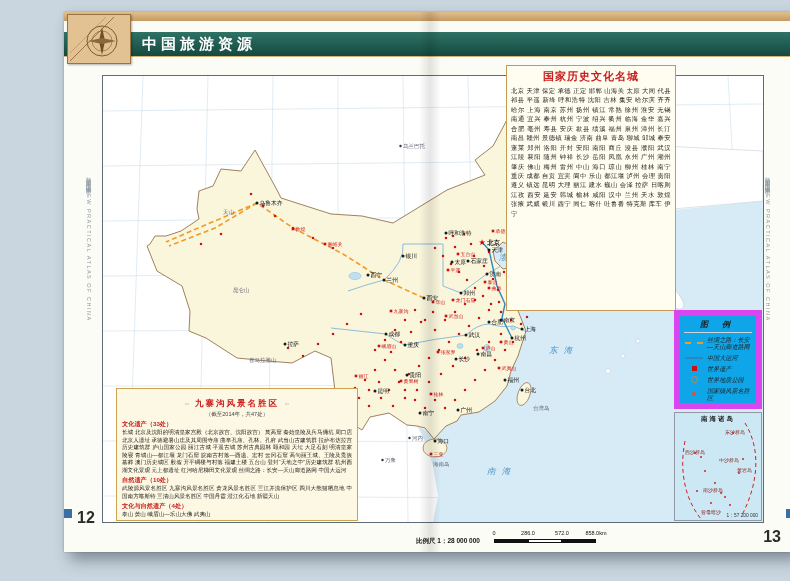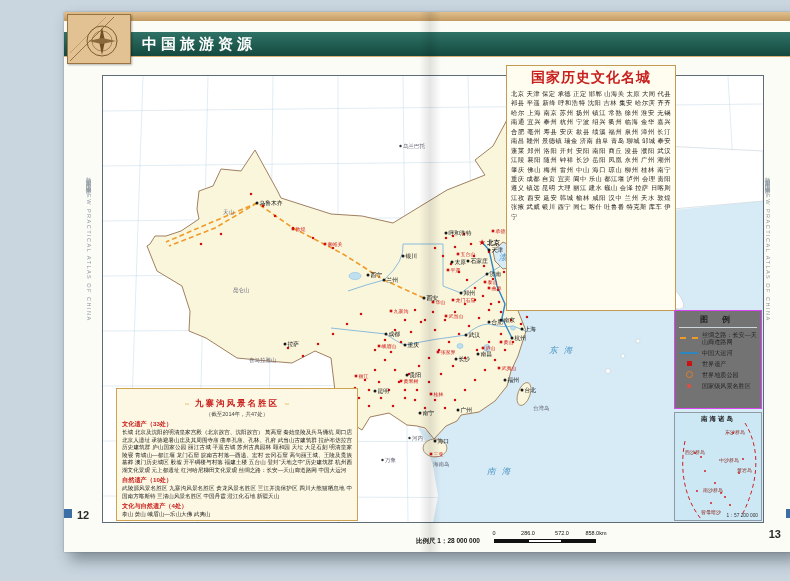--- a/index.html
+++ b/index.html
@@ -14,23 +14,23 @@
   .title-bar{position:absolute;left:0;top:20px;width:100%;height:24px;
              background:linear-gradient(180deg,#2f7266,#14493f);border-bottom:1px solid #d8b074;}
   .page-title{position:absolute;left:78px;top:3px;color:#fff;font-size:15px;font-weight:bold;letter-spacing:4px;}
   .compass-box{position:absolute;left:3px;top:2px;width:62px;height:48px;background:#e2c193;
                border:1px solid #9a7342;box-shadow:1px 1px 2px rgba(0,0,0,.3);}
   
   .map-frame{position:absolute;left:38px;top:63px;width:660px;height:446px;border:1px solid #5d6c77;background:#fff;box-sizing:content-box;}
   
   .box{position:absolute;box-sizing:border-box;overflow:hidden;}
   .historic-box{left:442px;top:53px;width:170px;height:246px;background:#fffdf0;border:1px solid #c59a52;padding:3px 4px;}
-  .historic-box .box-title{color:#c8201e;font-size:14px;font-weight:bold;text-align:center;letter-spacing:1px;margin-bottom:2px;}
+  .historic-box .box-title{color:#c8201e;font-size:11px;font-weight:bold;text-align:center;letter-spacing:1px;margin-bottom:2px;}
   .historic-body{font-size:6.3px;line-height:1.5;color:#1c1c1c;text-align:justify;letter-spacing:.4px;}
-  .legend-box{left:610px;top:298px;width:88px;height:99px;background:#737373;border:1px solid #d946ef;padding:3px 4px;}
+  .legend-box{left:610px;top:298px;width:88px;height:99px;background:#0ea5e9;border:6px solid #d946ef;padding:3px 4px;font-style:italic;}
   .legend-box .box-title{color:#222;font-size:8px;font-weight:bold;text-align:center;letter-spacing:6px;border-bottom:1px solid #cfd4d8;padding-bottom:2px;margin-bottom:3px;}
   .leg-row{display:flex;align-items:center;margin:3px 0;font-size:6.1px;color:#222;line-height:1.2;}
   .sym{width:20px;min-width:20px;display:flex;justify-content:center;align-items:center;margin-right:3px;height:8px;}
   .sym-silk i{display:block;width:18px;border-top:2px dashed #f09a28;}
   .sym-canal i{display:block;width:18px;border-top:2px solid #2e86c1;}
   .sym-heritage i{display:block;width:5px;height:5px;background:#cc1111;}
   .sym-geopark i{display:block;width:5px;height:5px;border:1.3px solid #e67e22;border-radius:50%;}
   .sym-scenic i{display:block;width:4px;height:4px;background:#e74c3c;border-radius:50%;}
   .heritage-box{left:52px;top:376px;width:242px;height:133px;background:#fdf8e3;border:1px solid #cda251;padding:3px 5px;}
   .heritage-title{text-align:center;margin-bottom:1px;}
@@ -45,21 +45,21 @@
   .inset-scale{position:absolute;right:3px;bottom:2px;font-size:4.8px;color:#333;}
   
   .scalebar{position:absolute;left:352px;top:516px;height:18px;display:flex;align-items:flex-end;}
   .scale-label{font-size:6.5px;color:#111;margin-right:14px;font-weight:bold;}
   .bar-wrap{position:relative;width:120px;height:16px;}
   .ticks{position:absolute;left:0;top:0;width:100%;height:8px;}
   .ticks span{position:absolute;top:0;transform:translateX(-50%);font-size:5.5px;color:#111;white-space:nowrap;}
   .segs{position:absolute;left:0;top:9px;display:flex;}
   .seg{width:34px;height:4px;border:0.5px solid #111;box-sizing:border-box;}
   
-  .page-num{position:absolute;font-size:11px;font-weight:bold;color:#2b2b2b;}
+  .page-num{position:absolute;font-size:16px;font-weight:bold;color:#2b2b2b;}
   .corner-sq{position:absolute;width:8px;height:9px;background:#3a6ea5;}
   .side-text{position:absolute;writing-mode:vertical-rl;font-size:5.5px;color:#8e99a3;letter-spacing:1.5px;}
   svg text{font-family:"Liberation Sans","DejaVu Sans",sans-serif;}
 </style>
 </head>
 <body>
 
 <div class="book">
   <div class="gold-band"></div>
   <div class="title-bar">

